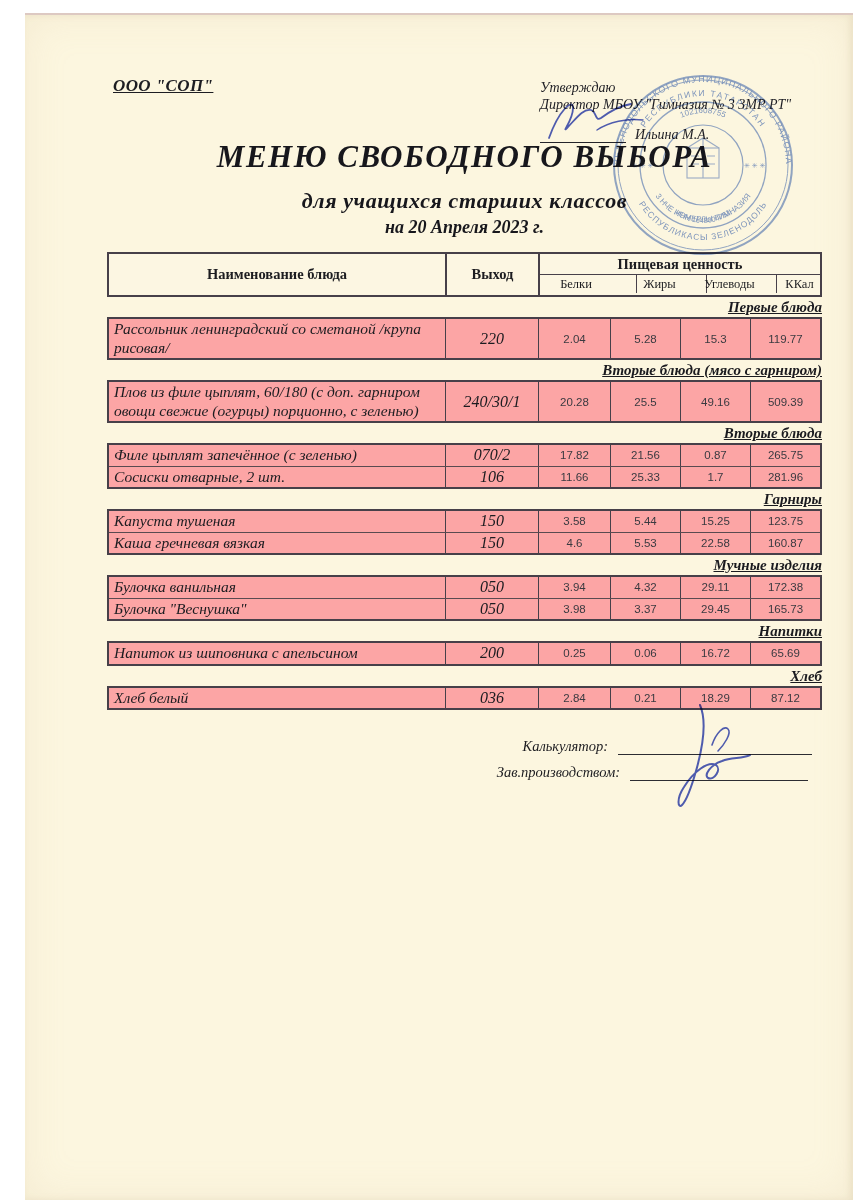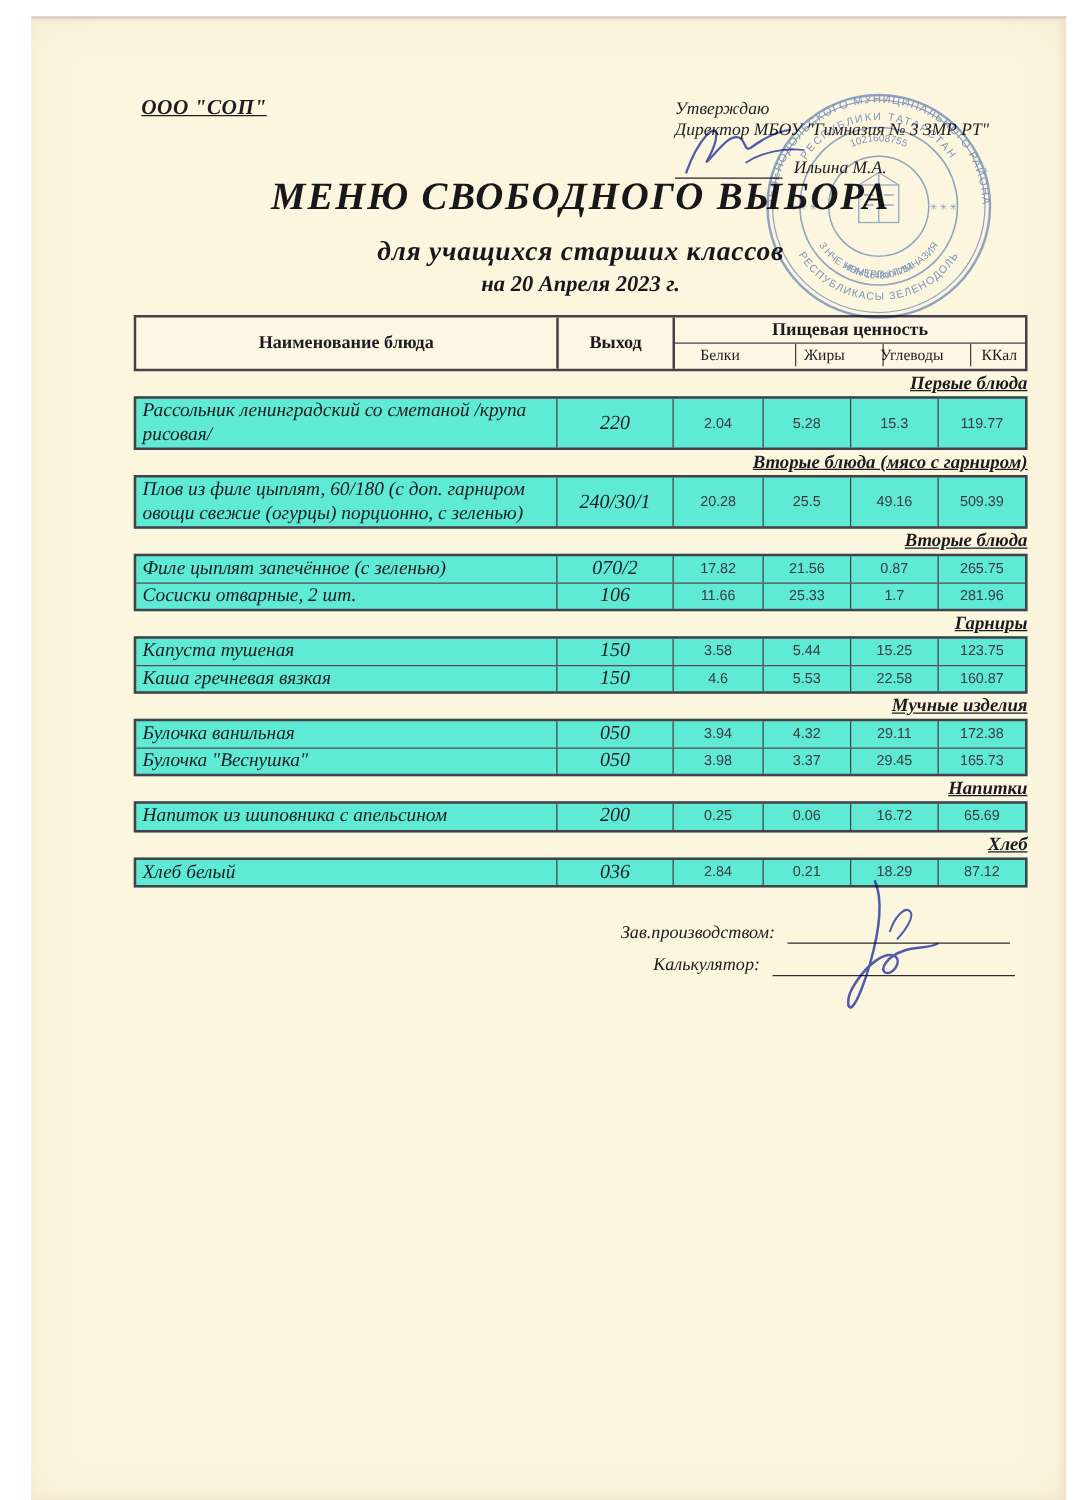--- a/index.html
+++ b/index.html
@@ -40,21 +40,21 @@
   .th-out { border-left:2px solid #474049; }
   .nut { border-left:2px solid #474049; }
   .nut-top { height:21px; display:flex; align-items:center; justify-content:center;
     font-weight:bold; font-size:14.5px; border-bottom:1.6px solid #474049; }
   .nut-sub { display:grid; grid-template-columns:72px 70px 70px 70px; height:18px; }
   .nut-sub span { display:flex; align-items:center; justify-content:center; font-size:12.5px; }
   .nut-sub span + span { border-left:1.6px solid #474049;margin-left:24px; }
 
   .section-title { text-align:right; font-weight:bold; font-style:italic; font-size:15px;
     text-decoration:underline; margin:2px 0 1px; color:#1a1a1f; }
-  .sec-table { border:2.2px solid #474049; background:#5eead4; }
+  .sec-table { border:2.2px solid #474049; background:#fca5a5; }
   .row + .row { border-top:1.6px solid #5a4a50; }
   .cell { display:flex; align-items:center; min-height:20px; overflow:hidden; }
   .cell + .cell { border-left:1.8px solid #474049; }
   .c-name { font-style:italic; font-size:15.5px; line-height:18.5px; padding:1px 3px 1px 5px;
     justify-content:flex-start; }
   .c-out { font-style:italic; font-size:16px; justify-content:center; }
   .c-num { font-family:"Liberation Sans",sans-serif; font-size:11.5px; color:#3a3a40; justify-content:center; }
 
   .totals { position:relative; margin-top:8px; height:22px; }
   .t-label { position:absolute; left:3px; font-weight:bold; font-style:italic; font-size:16px;
@@ -217,26 +217,26 @@
             <div class="cell c-num">0.21</div>
             <div class="cell c-num">18.29</div>
             <div class="cell c-num">87.12</div>
           </div>
         </div>
       </div>
     </div>
 
 
   <div class="sign-block">
+    <div class="sign-row r2">
+      <span>Калькулятор:</span>
+      <span class="s-line"></span>
+    </div>
     <div class="sign-row r1">
       <span>Зав.производством:</span>
-      <span class="s-line"></span>
-    </div>
-    <div class="sign-row r2">
-      <span>Калькулятор:</span>
       <span class="s-line"></span>
     </div>
     <svg class="sig2" viewBox="0 0 120 112">
       <path class="ink" stroke-width="2" d="M46,6 C52,20 50,44 42,72 C38,86 32,102 28,106 C24,110 22,100 30,88 C40,72 54,62 62,66 C68,70 60,82 54,79 C50,76 56,66 68,62 C78,58 88,60 96,56"></path>
       <path class="ink" stroke-width="1.6" d="M58,46 C62,34 70,26 74,30 C78,34 70,46 64,52"></path>
     </svg>
   </div>
 </div>
 
 <svg class="abs stamp" viewBox="0 0 194 194">

